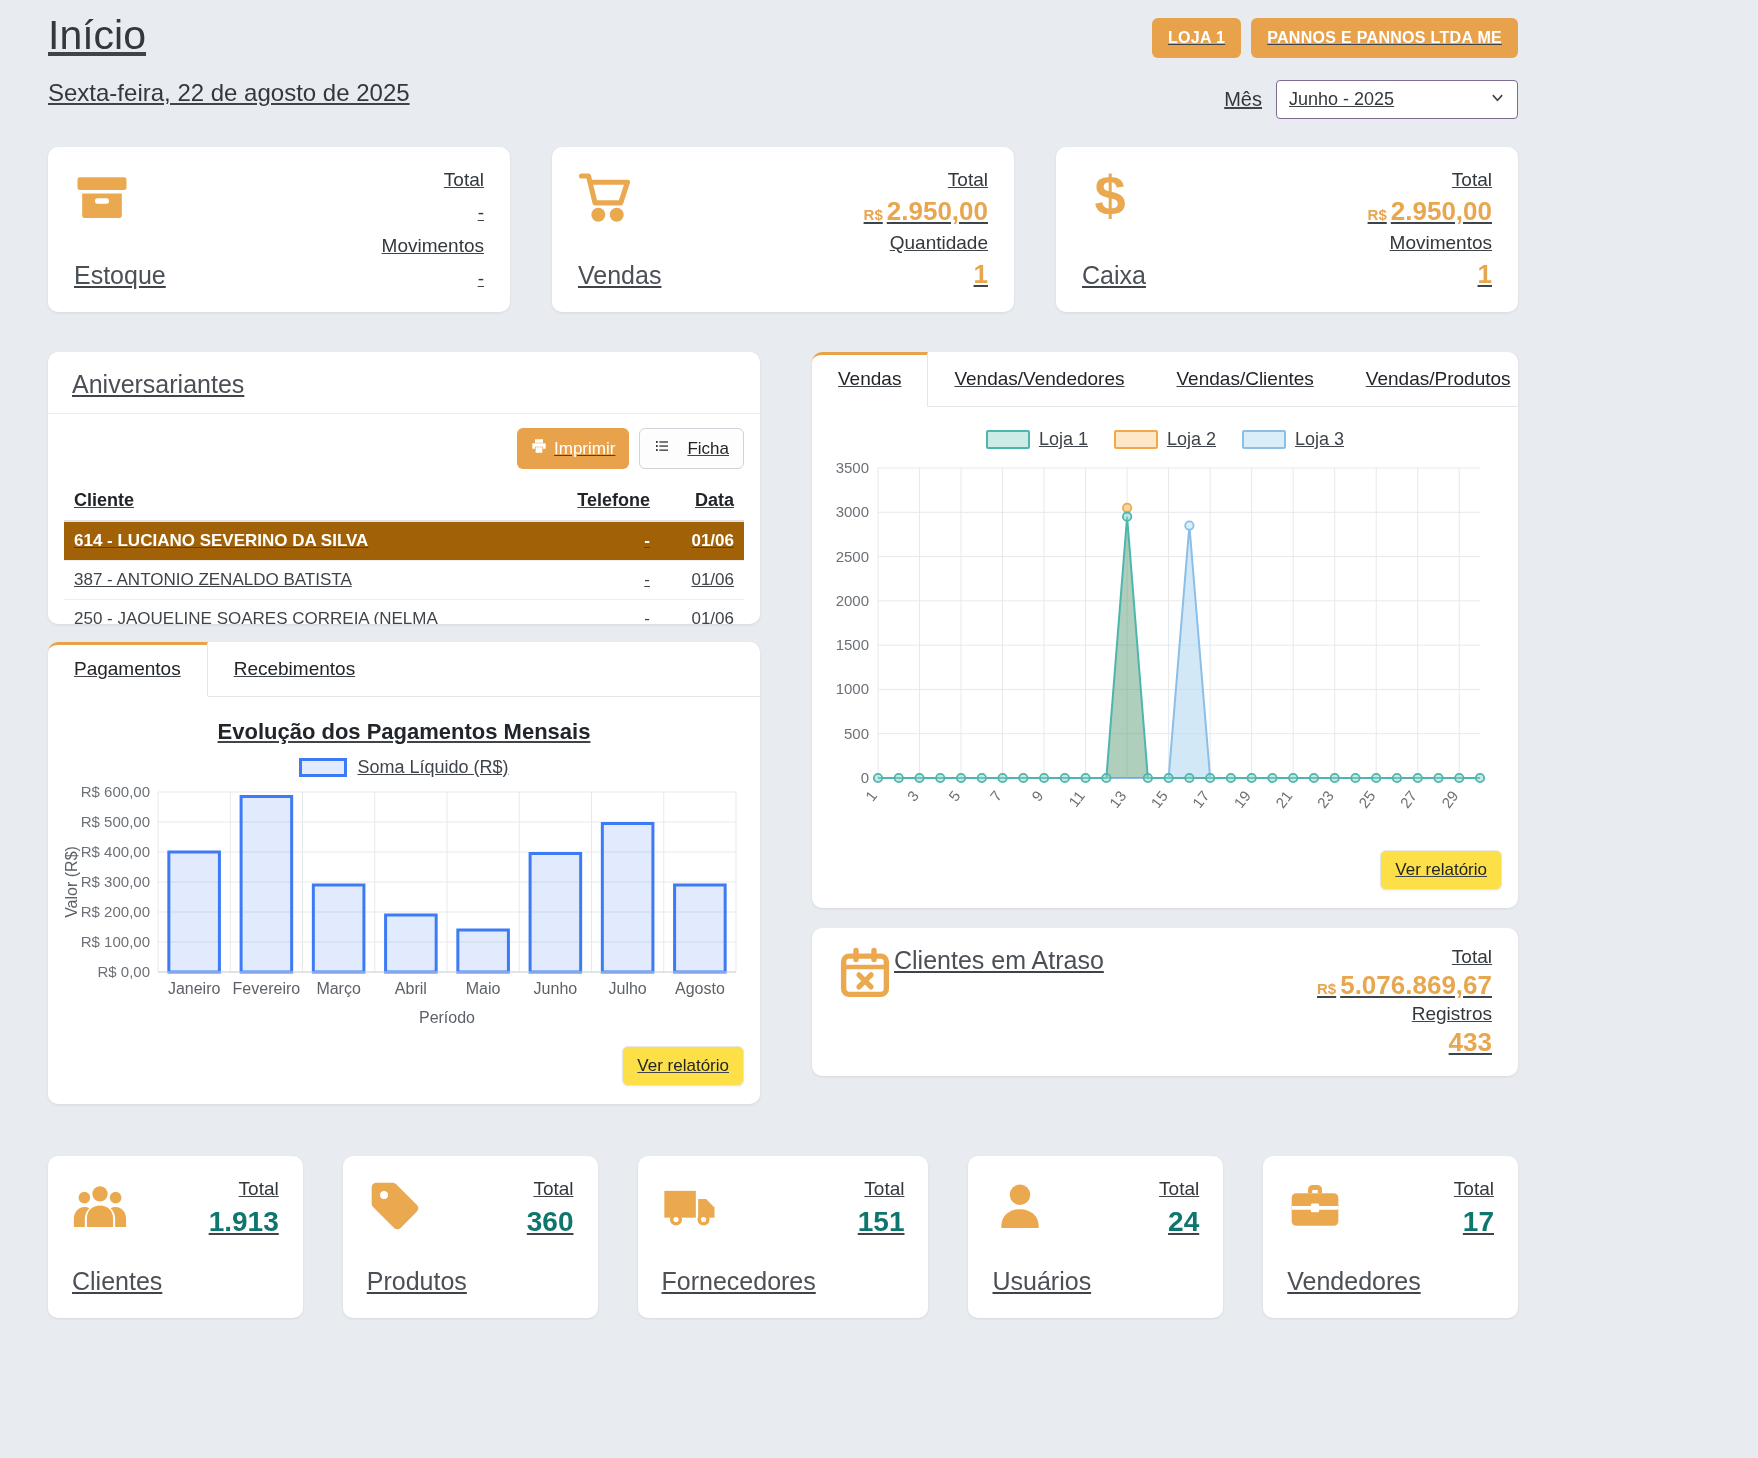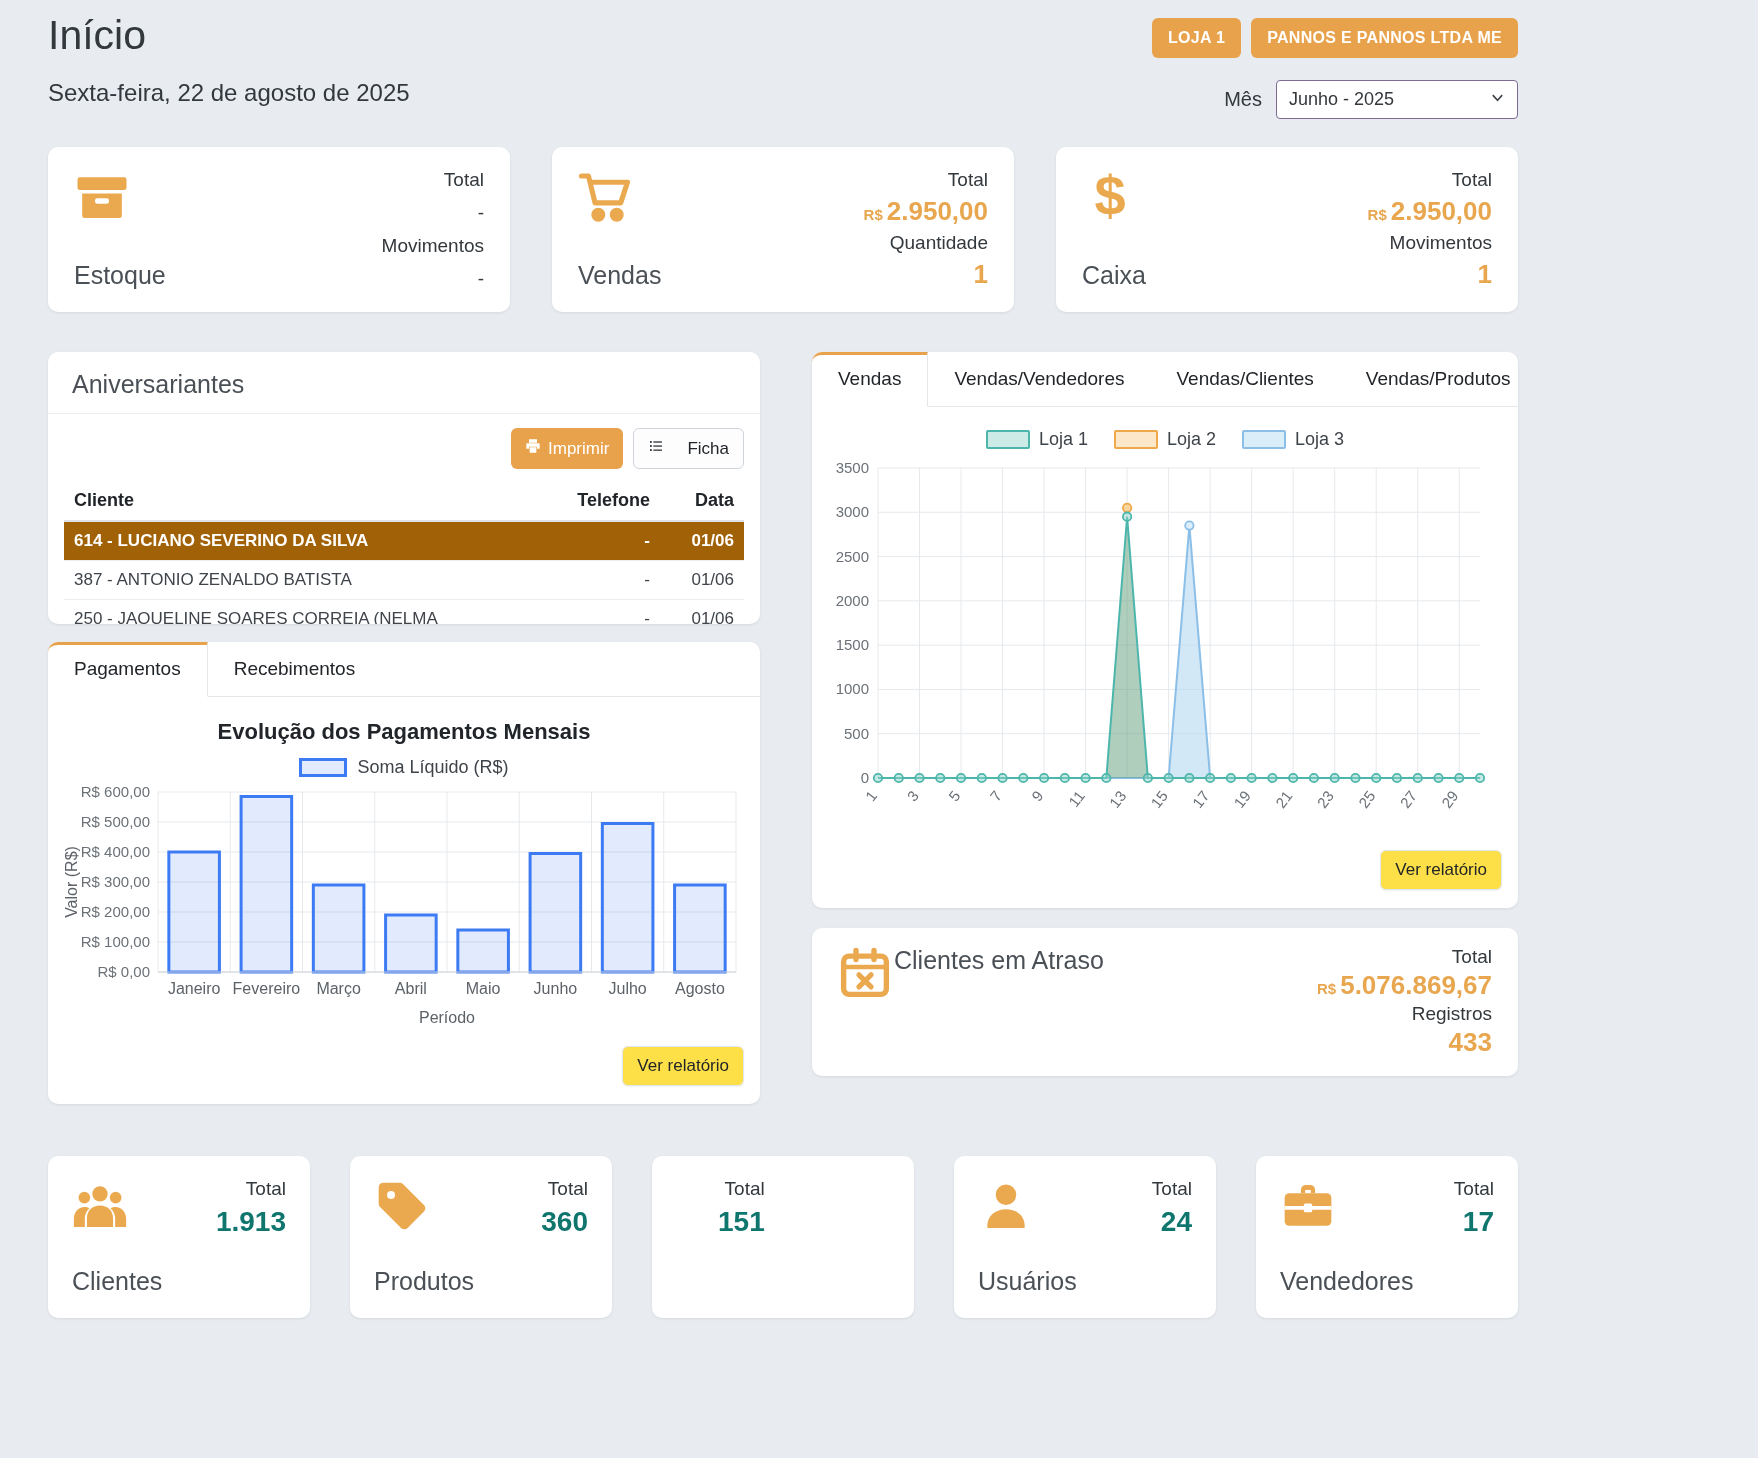--- a/index.html
+++ b/index.html
@@ -1,19 +1,19 @@
 <!DOCTYPE html>
 <html><head>
 <meta charset="utf-8">
 <style>
   * { margin:0; padding:0; box-sizing:border-box; }
   html,body { width:1758px; height:1458px; overflow:hidden; }
   body { background:#e8ebef; font-family:"Liberation Sans", sans-serif; color:#3f444a; }
   svg text { font-family:"Liberation Sans", sans-serif; }
-  .page { width:1470px; margin-left:48px; padding-top:12px; }
+  .page { width:1470px; margin-left:48px; padding-top:12px;text-decoration:underline; }
 
   
   .header { display:flex; justify-content:space-between; margin-bottom:28px; }
   .h-title { font-size:41px; font-weight:500; color:#33383d; }
   .h-date { font-size:24px; margin-top:20px; color:#33383d; }
   .h-right { display:flex; flex-direction:column; align-items:flex-end; gap:22px; padding-top:6px; }
   .btn-row { display:flex; gap:10px; }
   .btn-orange { background:#E9A24C; color:#fff; font-weight:700; font-size:16px;
     padding:11px 16px; border-radius:6px; border:none; letter-spacing:.3px; cursor:pointer;
     font-family:inherit; }
@@ -39,21 +39,21 @@
   .middle { display:grid; grid-template-columns:712px 706px; gap:52px; margin-top:40px; align-items:start; }
   .col { display:flex; flex-direction:column; }
   .col-left { gap:18px; } .col-right { gap:20px; }
 
   
   .aniv { height:272px; overflow:hidden; }
   .aniv-title { padding:18px 24px 14px; font-size:25px; color:#4a5056; border-bottom:1px solid #ebeef0; }
   .aniv-actions { display:flex; justify-content:flex-end; gap:10px; padding:14px 16px 12px; }
   .btn-imprimir { display:flex; align-items:center; gap:7px; background:#E9A24C; color:#fff;
     border:none; border-radius:6px; font-size:17px; padding:9px 14px; cursor:pointer; font-family:inherit; }
-  .btn-ficha { display:flex; align-items:center; gap:23px; background:#fdfdfd; color:#212529;
+  .btn-ficha { display:flex; align-items:center; gap:17px; background:#fdfdfd; color:#212529;
     border:1px solid #ced4da; border-radius:6px; font-size:17px; padding:9px 14px; cursor:pointer; font-family:inherit; }
   .btn-ficha svg, .btn-imprimir svg { width:16px; height:16px; }
   .tbl { padding:0 16px; }
   .trow { display:flex; align-items:center; padding:9px 10px; border-bottom:1px solid #ebeef0; font-size:17px; }
   .thead { font-weight:700; font-size:18px; border-bottom:2px solid #dee2e6; color:#212529; }
   .c-cliente { flex:1; } .c-tel { width:150px; text-align:right; } .c-data { width:84px; text-align:right; }
   .trow.selected { background:#a16207; color:#fff; font-weight:700; }
 
   
   .tabs { display:flex; border-bottom:1px solid #e3e7ea; border-radius:10px 10px 0 0; }
@@ -466,20 +466,33 @@
         </span>
         <div class="mini-label">Produtos</div>
       </div>
       <div class="mini-right">
         <div class="mini-total">Total</div>
         <div class="mini-value">360</div>
       </div>
     </div>
 
     <div class="card mini-card">
+      <div class="mini-left">
+        <span class="icon-lg">
+          <svg viewBox="0 0 24 24" width="56" height="56" fill="currentColor">
+              <path d="M1 5.5h13.5V17H1z"></path>
+              <path d="M15.5 9h3.4l3.6 3.6V17h-7z"></path>
+              <circle cx="6" cy="17.8" r="2.6"></circle>
+              <circle cx="17.8" cy="17.8" r="2.6"></circle>
+              <circle cx="6" cy="17.8" r="1.1" fill="#fff"></circle>
+              <circle cx="17.8" cy="17.8" r="1.1" fill="#fff"></circle>
+            </svg>
+        </span>
+        <div class="mini-label">Fornecedores</div>
+      </div>
       <div class="mini-right">
         <div class="mini-total">Total</div>
         <div class="mini-value">151</div>
       </div>
     </div>
 
     <div class="card mini-card">
       <div class="mini-left">
         <span class="icon-lg">
           <svg viewBox="0 0 24 24" width="56" height="56" fill="currentColor">

